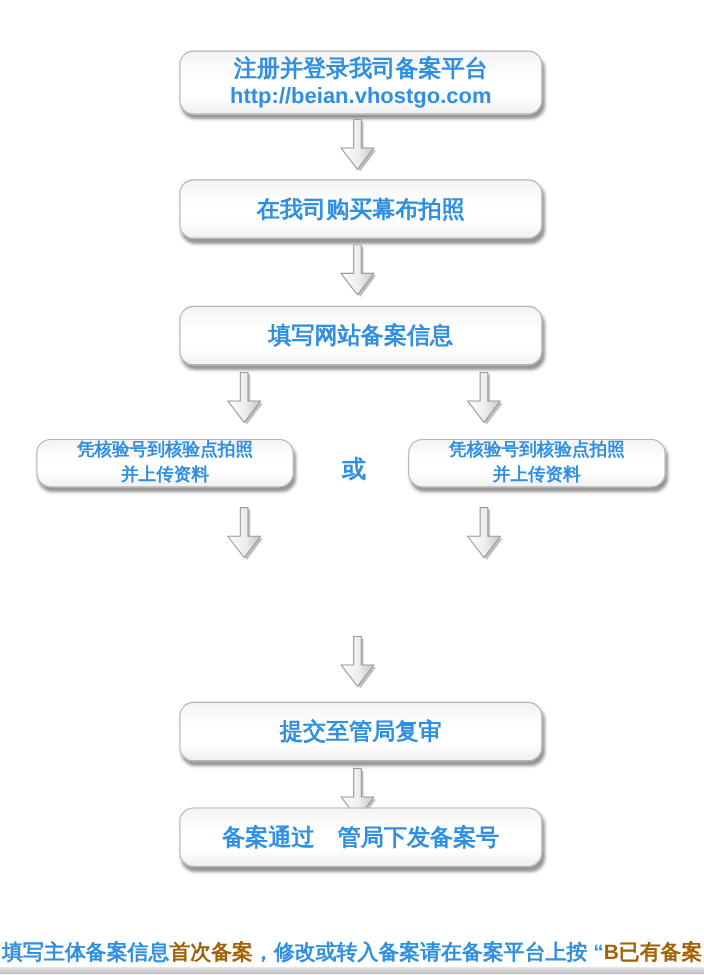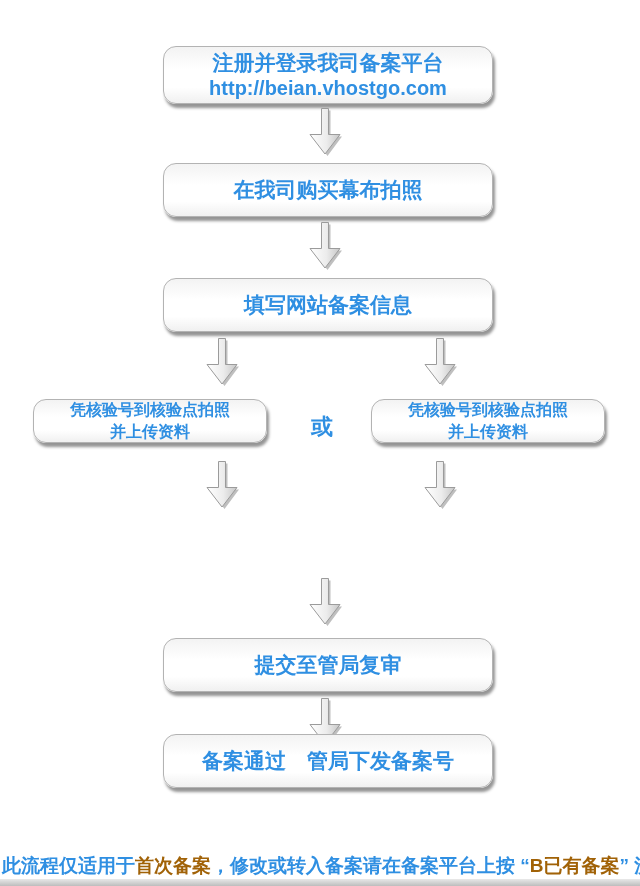--- a/index.html
+++ b/index.html
@@ -123,18 +123,18 @@
   <svg class="arrow" style="left:305px;top:698px;" viewBox="0 0 40 50">
     <path d="M18.5 2.5 H25.5 V28.5 H37 L22.5 48 L8 28.5 H18.5 Z" fill="rgba(0,0,0,0.25)"></path>
     <path d="M16.5 0.5 H23.5 V26.5 H35 L20 46 L5 26.5 H16.5 Z" fill="url(#arrowGrad)" stroke="#9b9b9b" stroke-width="1" stroke-linejoin="round"></path>
   </svg>
 
   <div class="flow-box box-main" style="top:734px;">
     <div class="box-label">备案通过　管局下发备案号</div>
   </div>
 
   <div class="footer-note">
-    <span class="seg-blue">此流程仅适用于</span><span class="seg-red">首次备案</span><span class="seg-blue">，修改或转入备案请在备案平台上按 “</span><span class="seg-red">B已有备案</span><span class="seg-blue">” 流程操作！</span>
+    <span class="seg-blue">填写主体备案信息</span><span class="seg-red">首次备案</span><span class="seg-blue">，修改或转入备案请在备案平台上按 “</span><span class="seg-red">B已有备案</span><span class="seg-blue">” 流程操作！</span>
   </div>
 
   <div class="bottom-strip"></div>
 
 </div>
 
 </body></html>

